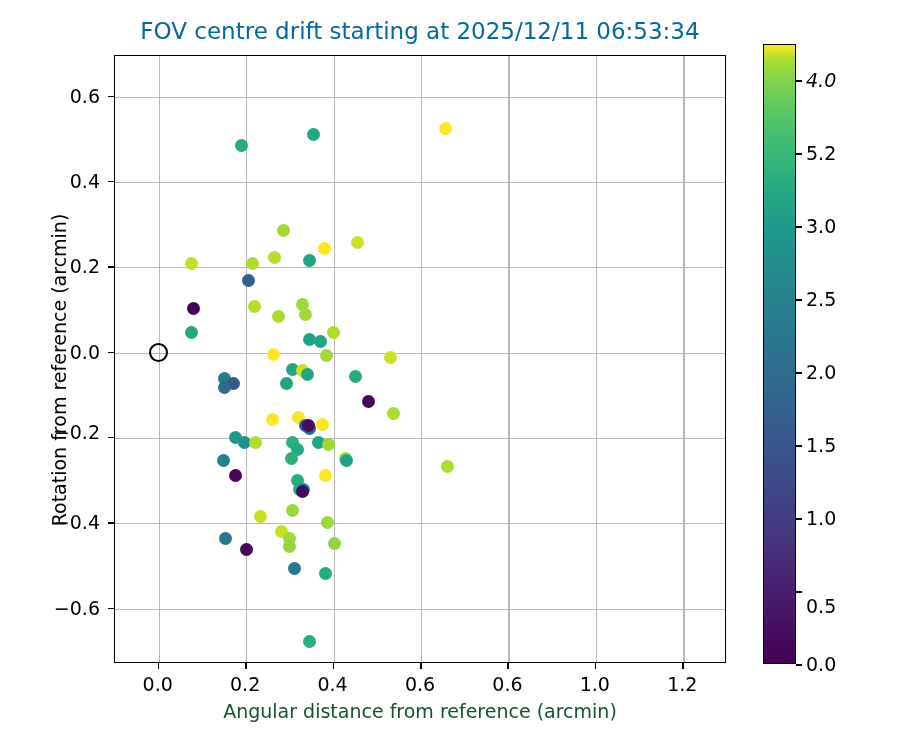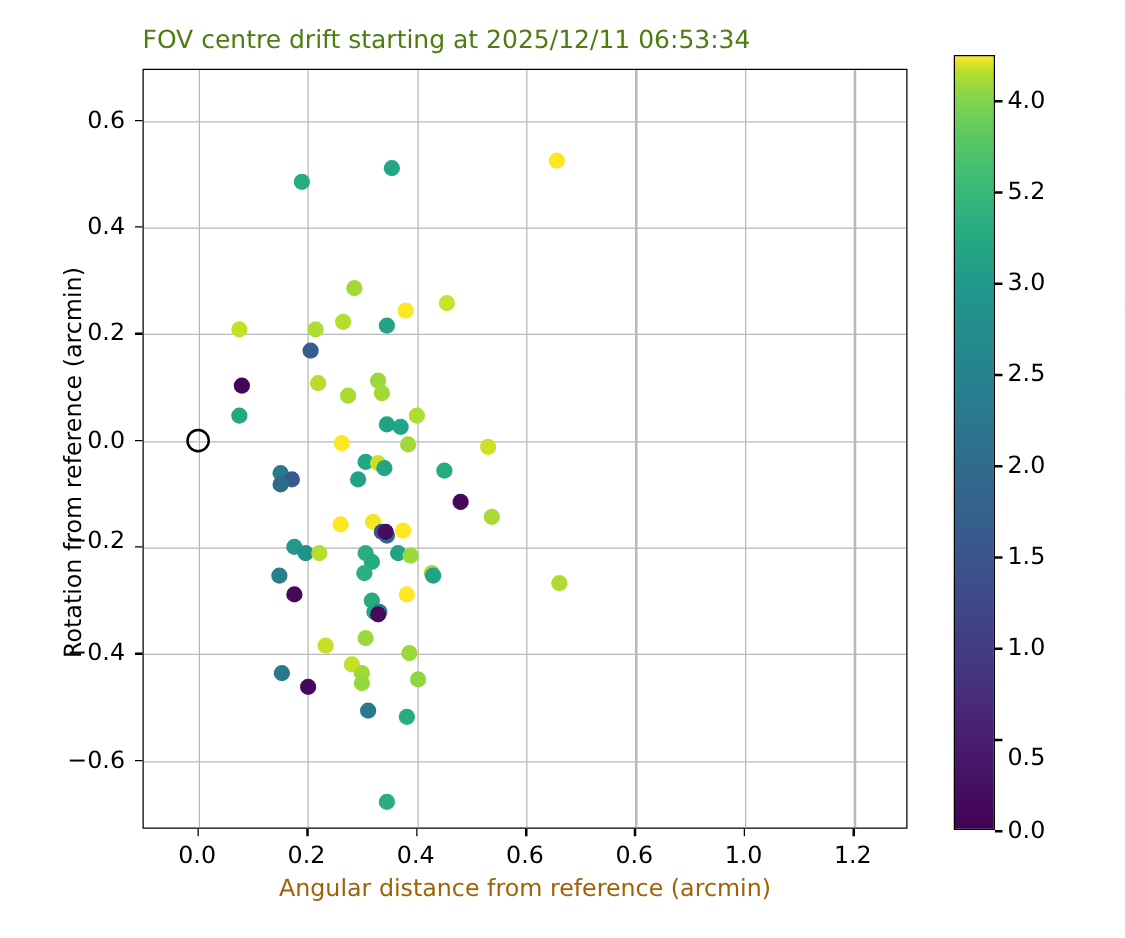--- a/index.html
+++ b/index.html
@@ -19,23 +19,24 @@
     position: absolute;
     left: 0; top: 0;
     width: 900px;
     height: 750px;
   }
   .chart-title {
     position: absolute;
     left: 114px;
     top: 18px;
     width: 612px;
-    font-size: 20px;
+    text-align: center;
+    font-size: 23px;
     line-height: 26px;
-    color: #4d7c0f;
+    color: #0369a1;
     white-space: nowrap;
   }
   #plot-frame {
     position: absolute;
     left: 114px;
     top: 55px;
     width: 612px;
     height: 608px;
     border: 1.6px solid #000000;
     box-sizing: border-box;
@@ -99,21 +100,21 @@
     margin-top: -11px;
     color: #000;
   }
   .xlabel {
     position: absolute;
     left: 114px;
     top: 700px;
     width: 612px;
     text-align: center;
     font-size: 19px;
-    color: #a16207;
+    color: #14532d;
   }
   .ylabel {
     position: absolute;
     left: -141px;
     top: 359px;
     width: 400px;
     text-align: center;
     font-size: 19px;
     transform: rotate(-90deg);
     color: #000;
@@ -351,17 +352,17 @@
       <div class="cb-ticklabel" style="top: 401.176px;">1.5</div>
       <div class="cb-tick" style="top: 328.235px;"></div>
       <div class="cb-ticklabel" style="top: 328.235px;">2.0</div>
       <div class="cb-tick" style="top: 255.294px;"></div>
       <div class="cb-ticklabel" style="top: 255.294px;">2.5</div>
       <div class="cb-tick" style="top: 182.353px;"></div>
       <div class="cb-ticklabel" style="top: 182.353px;">3.0</div>
       <div class="cb-tick" style="top: 109.412px;"></div>
       <div class="cb-ticklabel" style="top: 109.412px;">5.2</div>
       <div class="cb-tick" style="top: 36.4706px;"></div>
-      <div class="cb-ticklabel" style="top: 36.4706px;">4.0</div>
+      <div class="cb-ticklabel" style="top: 36.4706px; font-style: italic;">4.0</div>
     </div>
   <div id="colorbar-label">Hours from first FF file</div>
 
 </div>
 
 </body></html>

